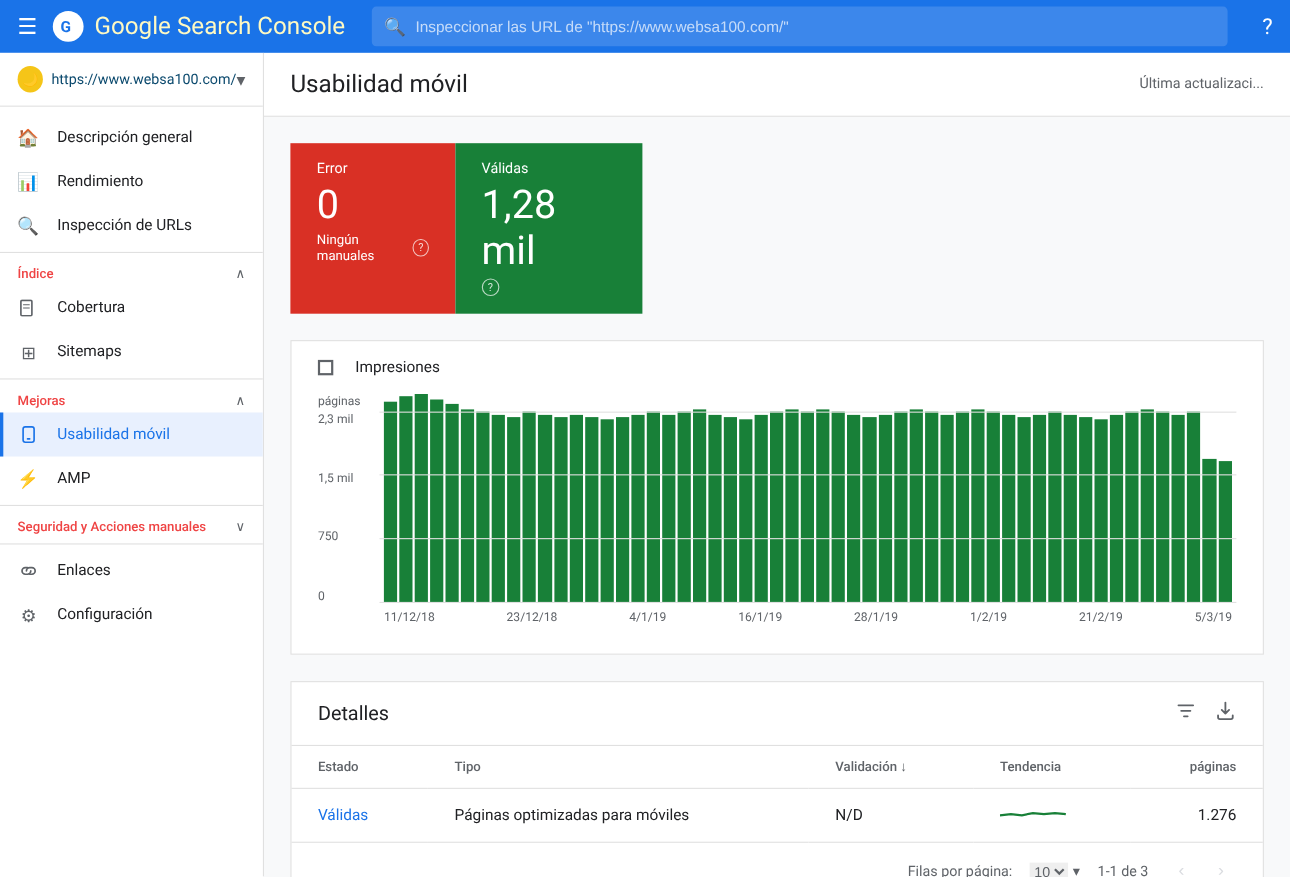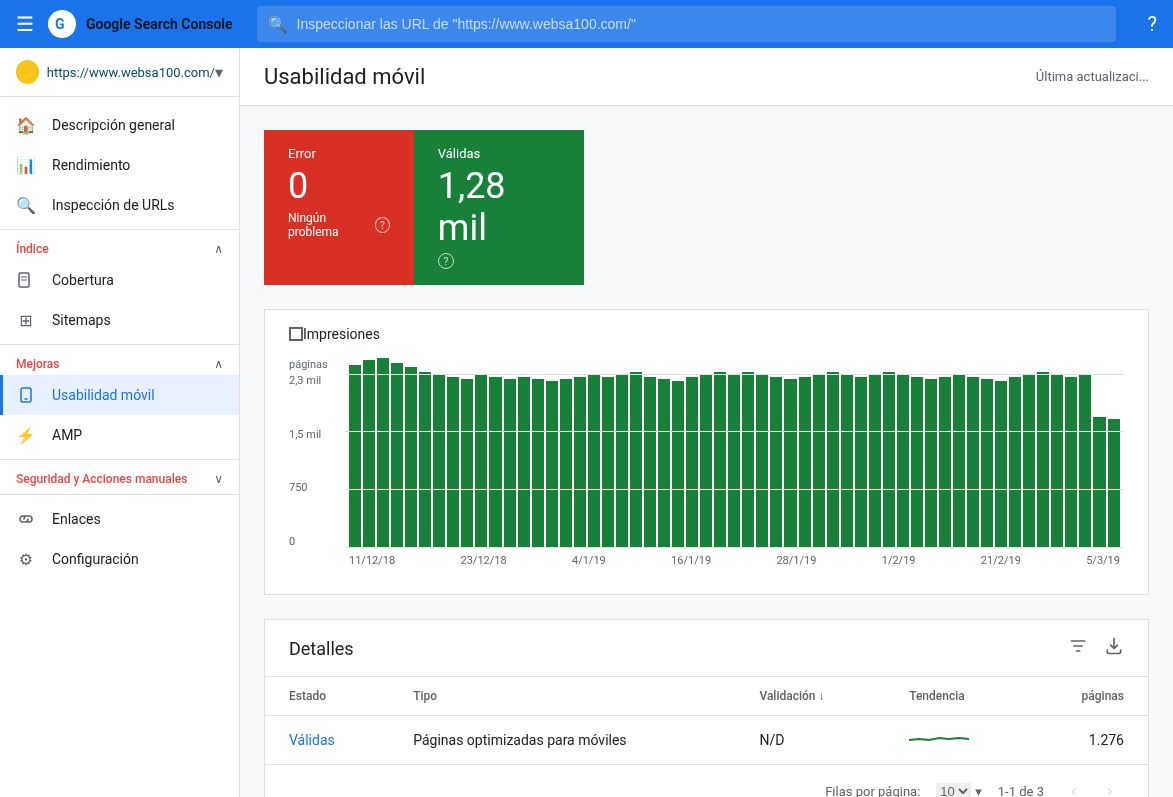--- a/index.html
+++ b/index.html
@@ -4,21 +4,21 @@
   <style>
     * { box-sizing: border-box; margin: 0; padding: 0; }
     body { font-family: 'Roboto', Arial, sans-serif; background: #fff; color: #202124; font-size: 14px; display: flex; flex-direction: column; height: 797px; overflow: hidden; }
 
     
     .topbar {
       display: flex; align-items: center; background: #1a73e8; height: 48px; padding: 0 8px; flex-shrink: 0;
     }
     .topbar-menu-icon { color: #fff; font-size: 20px; cursor: pointer; padding: 8px; }
     .topbar-logo { display: flex; align-items: center; margin-left: 4px; }
-    .topbar-logo-text { color: #0f172a; font-size: 14px; font-weight: 700; margin-left: 8px; letter-spacing: 0; }
+    .topbar-logo-text { color: #fef9c3; font-size: 22px; font-weight: 400; margin-left: 8px; letter-spacing: 0; }
     .topbar-search {
       flex: 1; margin: 0 24px; background: rgba(255,255,255,0.15); border-radius: 4px;
       display: flex; align-items: center; padding: 0 12px; height: 36px;
     }
     .topbar-search input {
       background: transparent; border: none; outline: none; color: #fff; font-size: 14px; flex: 1;
     }
     .topbar-search input::placeholder { color: rgba(255,255,255,0.7); }
     .topbar-search-icon { color: rgba(255,255,255,0.8); margin-right: 8px; font-size: 16px; }
     .topbar-help { color: #fff; font-size: 20px; cursor: pointer; padding: 8px; margin-left: auto; }
@@ -72,21 +72,21 @@
     .status-card-valid {
       background: #188038; color: #fff; padding: 16px 24px; flex: 1.2;
     }
     .status-card-label { font-size: 13px; margin-bottom: 4px; }
     .status-card-value { font-size: 36px; font-weight: 400; margin-bottom: 4px; }
     .status-card-sublabel { font-size: 12px; display: flex; align-items: center; gap: 4px; }
     .status-card-help { width: 16px; height: 16px; border-radius: 50%; border: 1px solid rgba(255,255,255,0.7); display: flex; align-items: center; justify-content: center; font-size: 10px; cursor: pointer; color: rgba(255,255,255,0.8); }
 
     
     .chart-section { background: #fff; border: 1px solid #e0e0e0; padding: 16px 24px; margin-bottom: 24px; }
-    .chart-legend { display: flex; align-items: center; gap: 0; margin-bottom: 16px; }
+    .chart-legend { display: flex; align-items: center; gap: 20px; margin-bottom: 16px; }
     .chart-legend-checkbox { width: 14px; height: 14px; border: 2px solid #5f6368; }
     .chart-legend-label { font-size: 14px; color: #202124; }
     .chart-area { position: relative; height: 220px; }
     .chart-y-labels { position: absolute; left: 0; top: 0; bottom: 30px; display: flex; flex-direction: column; justify-content: space-between; font-size: 11px; color: #5f6368; width: 48px; }
     .chart-bars-container { margin-left: 56px; height: 100%; position: relative; }
     .chart-bars-inner { display: flex; align-items: flex-end; height: calc(100% - 30px); gap: 2px; padding: 0 4px; }
     .chart-bar { background: #188038; flex: 1; min-width: 4px; }
     .chart-x-labels { display: flex; justify-content: space-between; font-size: 11px; color: #5f6368; margin-top: 6px; padding: 0 4px; }
 
     
@@ -233,21 +233,21 @@
       <span class="last-update">Última actualizaci...</span>
     </div>
 
     <div class="content-body">
 
       <div class="status-cards">
         <div class="status-card-error">
           <div class="status-card-label">Error</div>
           <div class="status-card-value">0</div>
           <div class="status-card-sublabel">
-            <span>Ningún problema</span>
+            <span>Ningún manuales</span>
             <span class="status-card-help">?</span>
           </div>
         </div>
         <div class="status-card-valid">
           <div class="status-card-label">Válidas</div>
           <div class="status-card-value">1,28 mil</div>
           <div class="status-card-sublabel">
             <span class="status-card-help">?</span>
           </div>
         </div>

